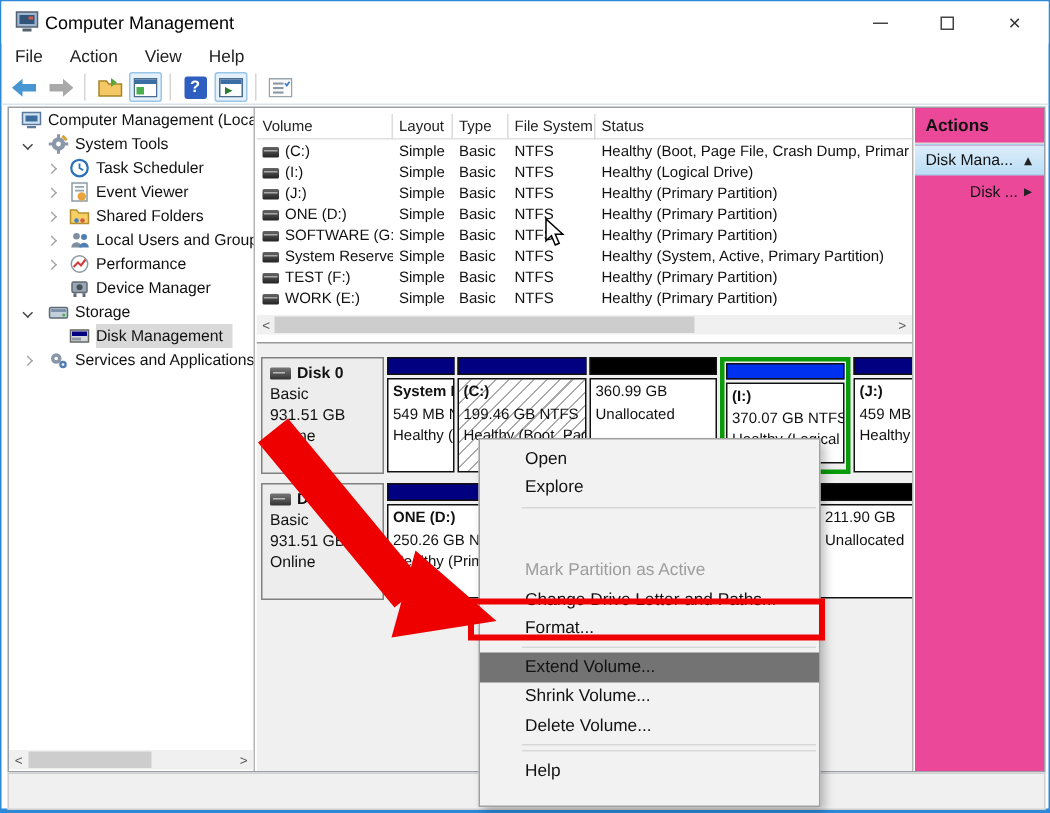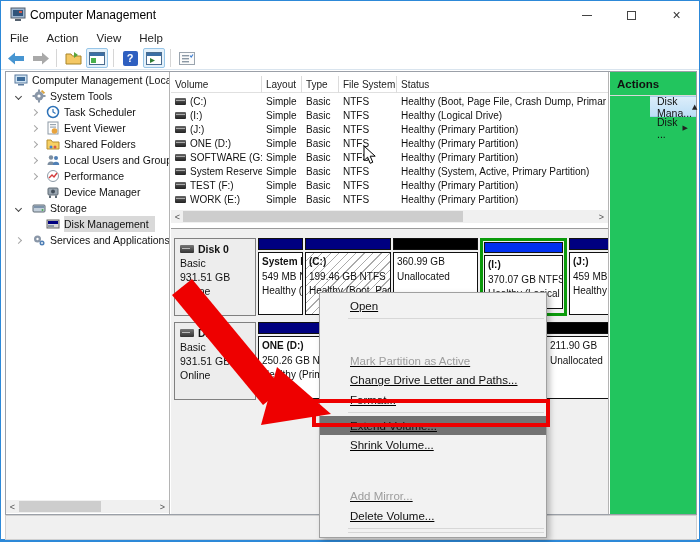--- a/index.html
+++ b/index.html
@@ -25,21 +25,21 @@
   .toolbar { position:absolute; left:0; top:46px; width:100%; height:23px; border-bottom:1px solid #d9e4ee; display:flex; align-items:center; }
   .tbsep { width:1px; height:18px; background:#d6d6d6; margin:0 4px; }
   .tbico { width:22px; height:20px; display:flex; align-items:center; justify-content:center; margin:0 1px; }
   .tbico.toggled { border:1px solid #98c6e8; background:#e4f1fb; border-radius:2px; }
   .helpico { width:15px; height:15px; background:#2e5fc0; border-radius:2px; color:#fff; font-size:11px; font-weight:bold; display:flex; align-items:center; justify-content:center; }
 
   
   .content-frame { position:absolute; left:4px; top:70px; width:692px; height:444px; border:1px solid #9ba0a8; background:#fff; }
   .tree-pane { position:absolute; left:5px; top:71px; width:164px; height:442px; background:#fff; border-right:1px solid #b4b4b4; overflow:hidden; }
   .main-pane { position:absolute; left:170px; top:71px; width:438px; height:442px; background:#fff; border-right:1px solid #b4b4b4; overflow:hidden; }
-  .actions-pane { position:absolute; left:609px; top:71px; width:86px; height:442px; background:#22c55e; }
+  .actions-pane { position:absolute; left:609px; top:71px; width:86px; height:442px; background:#ec4899; }
 
   
   .tree-item { position:relative; height:16px; display:flex; align-items:center; font-size:10.5px; color:#111; white-space:nowrap; }
   .exp { position:absolute; width:5px; height:5px; }
   .exp.collapsed { border-top:1.5px solid #a6a6a6; border-right:1.5px solid #a6a6a6; transform:rotate(45deg); }
   .exp.expanded  { border-top:1.5px solid #444; border-right:1.5px solid #444; transform:rotate(135deg); }
   .lvl1 .exp { left:10px; } .lvl2 .exp { left:26px; }
   .ticon { width:14px; height:14px; flex:0 0 14px; margin-right:4px; }
   .lvl0 .ticon { margin-left:8px; } .lvl1 .ticon { margin-left:26px; } .lvl2 .ticon { margin-left:40px; }
   .selspan { display:flex; align-items:center; height:16px; padding-right:6px; }
@@ -69,32 +69,32 @@
   .bar-primary { background:#000080; } .bar-unalloc { background:#000000; } .bar-logical { background:#0030f0; }
   .pbody { border:1px solid #111; background:#fff; height:63px; padding:2px 3px; overflow:hidden; font-size:10px; line-height:14.5px; white-space:nowrap; color:#111; }
   .pbody .b { font-weight:bold; }
   .pbody.hatched { background-image:repeating-linear-gradient(135deg, rgba(160,160,160,0) 0 5px, rgba(150,150,150,.8) 5px 6px); }
   .part.extended { padding:4px; }
   .part.extended::before { content:""; position:absolute; inset:0; border:3px solid #0a9a0a; pointer-events:none; }
   .part.extended .bar { height:11px; } .part.extended .pbody { height:54px; }
 
   
   .actions-title { font-weight:bold; font-size:11.5px; color:#111; padding:6px 7px 5px; border-bottom:1px solid #d9d9d9; }
-  .action-item { position:relative; height:21px; display:flex; align-items:center; font-size:10.5px; color:#111;margin-left:40px; }
+  .action-item { position:relative; height:21px; display:flex; align-items:center; font-size:10.5px; color:#111; }
   .action-item.selected { background:linear-gradient(#dcedfa,#bcdef6); border-top:1px solid #a8cfec; border-bottom:1px solid #a8cfec; }
   .action-item .albl { padding-left:7px; }
   .action-item.more .albl { margin-left:auto; padding-right:4px; }
   .aglyph { font-family:"DejaVu Sans", sans-serif; font-size:7px; color:#222; margin-left:auto; padding-right:8px; }
   .action-item.more .aglyph { margin-left:0; }
 
   
   .statusbar { position:absolute; left:4px; top:514px; width:692px; height:25px; background:#f0f0f0; border:1px solid #d0d0d0; }
 
   
-  .context-menu { position:absolute; left:318px; top:291px; width:228px; height:246px; background:#f2f2f2; border:1px solid #a0a0a0; box-shadow:3px 3px 6px rgba(0,0,0,.25); z-index:10; padding:3px 0;text-decoration:underline; }
+  .context-menu { position:absolute; left:318px; top:291px; width:228px; height:246px; background:#f2f2f2; border:1px solid #a0a0a0; box-shadow:3px 3px 6px rgba(0,0,0,.25); z-index:10; padding:3px 0; }
   .cm-item { height:19.3px; display:flex; align-items:center; padding-left:30px; font-size:11.5px; color:#111; white-space:nowrap; }
   .cm-item.disabled { color:#9d9d9d;margin-top:32px; }
   .cm-item.highlight { background:#737373; }
   .cm-sep { height:1px; background:#d7d7d7; margin:3px 2px 3px 28px; }
 
   
   .red-box { position:absolute; left:311px; top:398px; width:238px; height:28px; border:4px solid #ee0000; z-index:12; }
   .anno-svg { position:absolute; left:0; top:0; width:700px; height:542px; z-index:13; pointer-events:none; }
   .cursor-svg { position:absolute; left:362px; top:144px; z-index:14; }
 </style>
@@ -502,28 +502,28 @@
     <div class="action-item more">
       <span class="albl">Disk ...</span>
       <span class="aglyph">▶</span>
     </div>
   </div>
 
   <div class="statusbar"></div>
 
   <div class="context-menu">
     <div class="cm-item">Open</div>
+    <div class="cm-item">Explore</div>
     <div class="cm-sep"></div>
     <div class="cm-item disabled">Mark Partition as Active</div>
     <div class="cm-item">Change Drive Letter and Paths...</div>
     <div class="cm-item">Format...</div>
     <div class="cm-sep"></div>
     <div class="cm-item highlight">Extend Volume...</div>
     <div class="cm-item">Shrink Volume...</div>
-    <div class="cm-item disabled">Add Mirror...</div>
     <div class="cm-item">Delete Volume...</div>
     <div class="cm-sep"></div>
     <div class="cm-sep"></div>
     <div class="cm-item">Help</div>
   </div>
 
   <div class="red-box"></div>
   <svg class="anno-svg">
     <polygon points="191,278 171,294 262,404 282,388" fill="#ee0000"></polygon>
     <polygon points="330,413 276,366 260,424" fill="#ee0000"></polygon>

